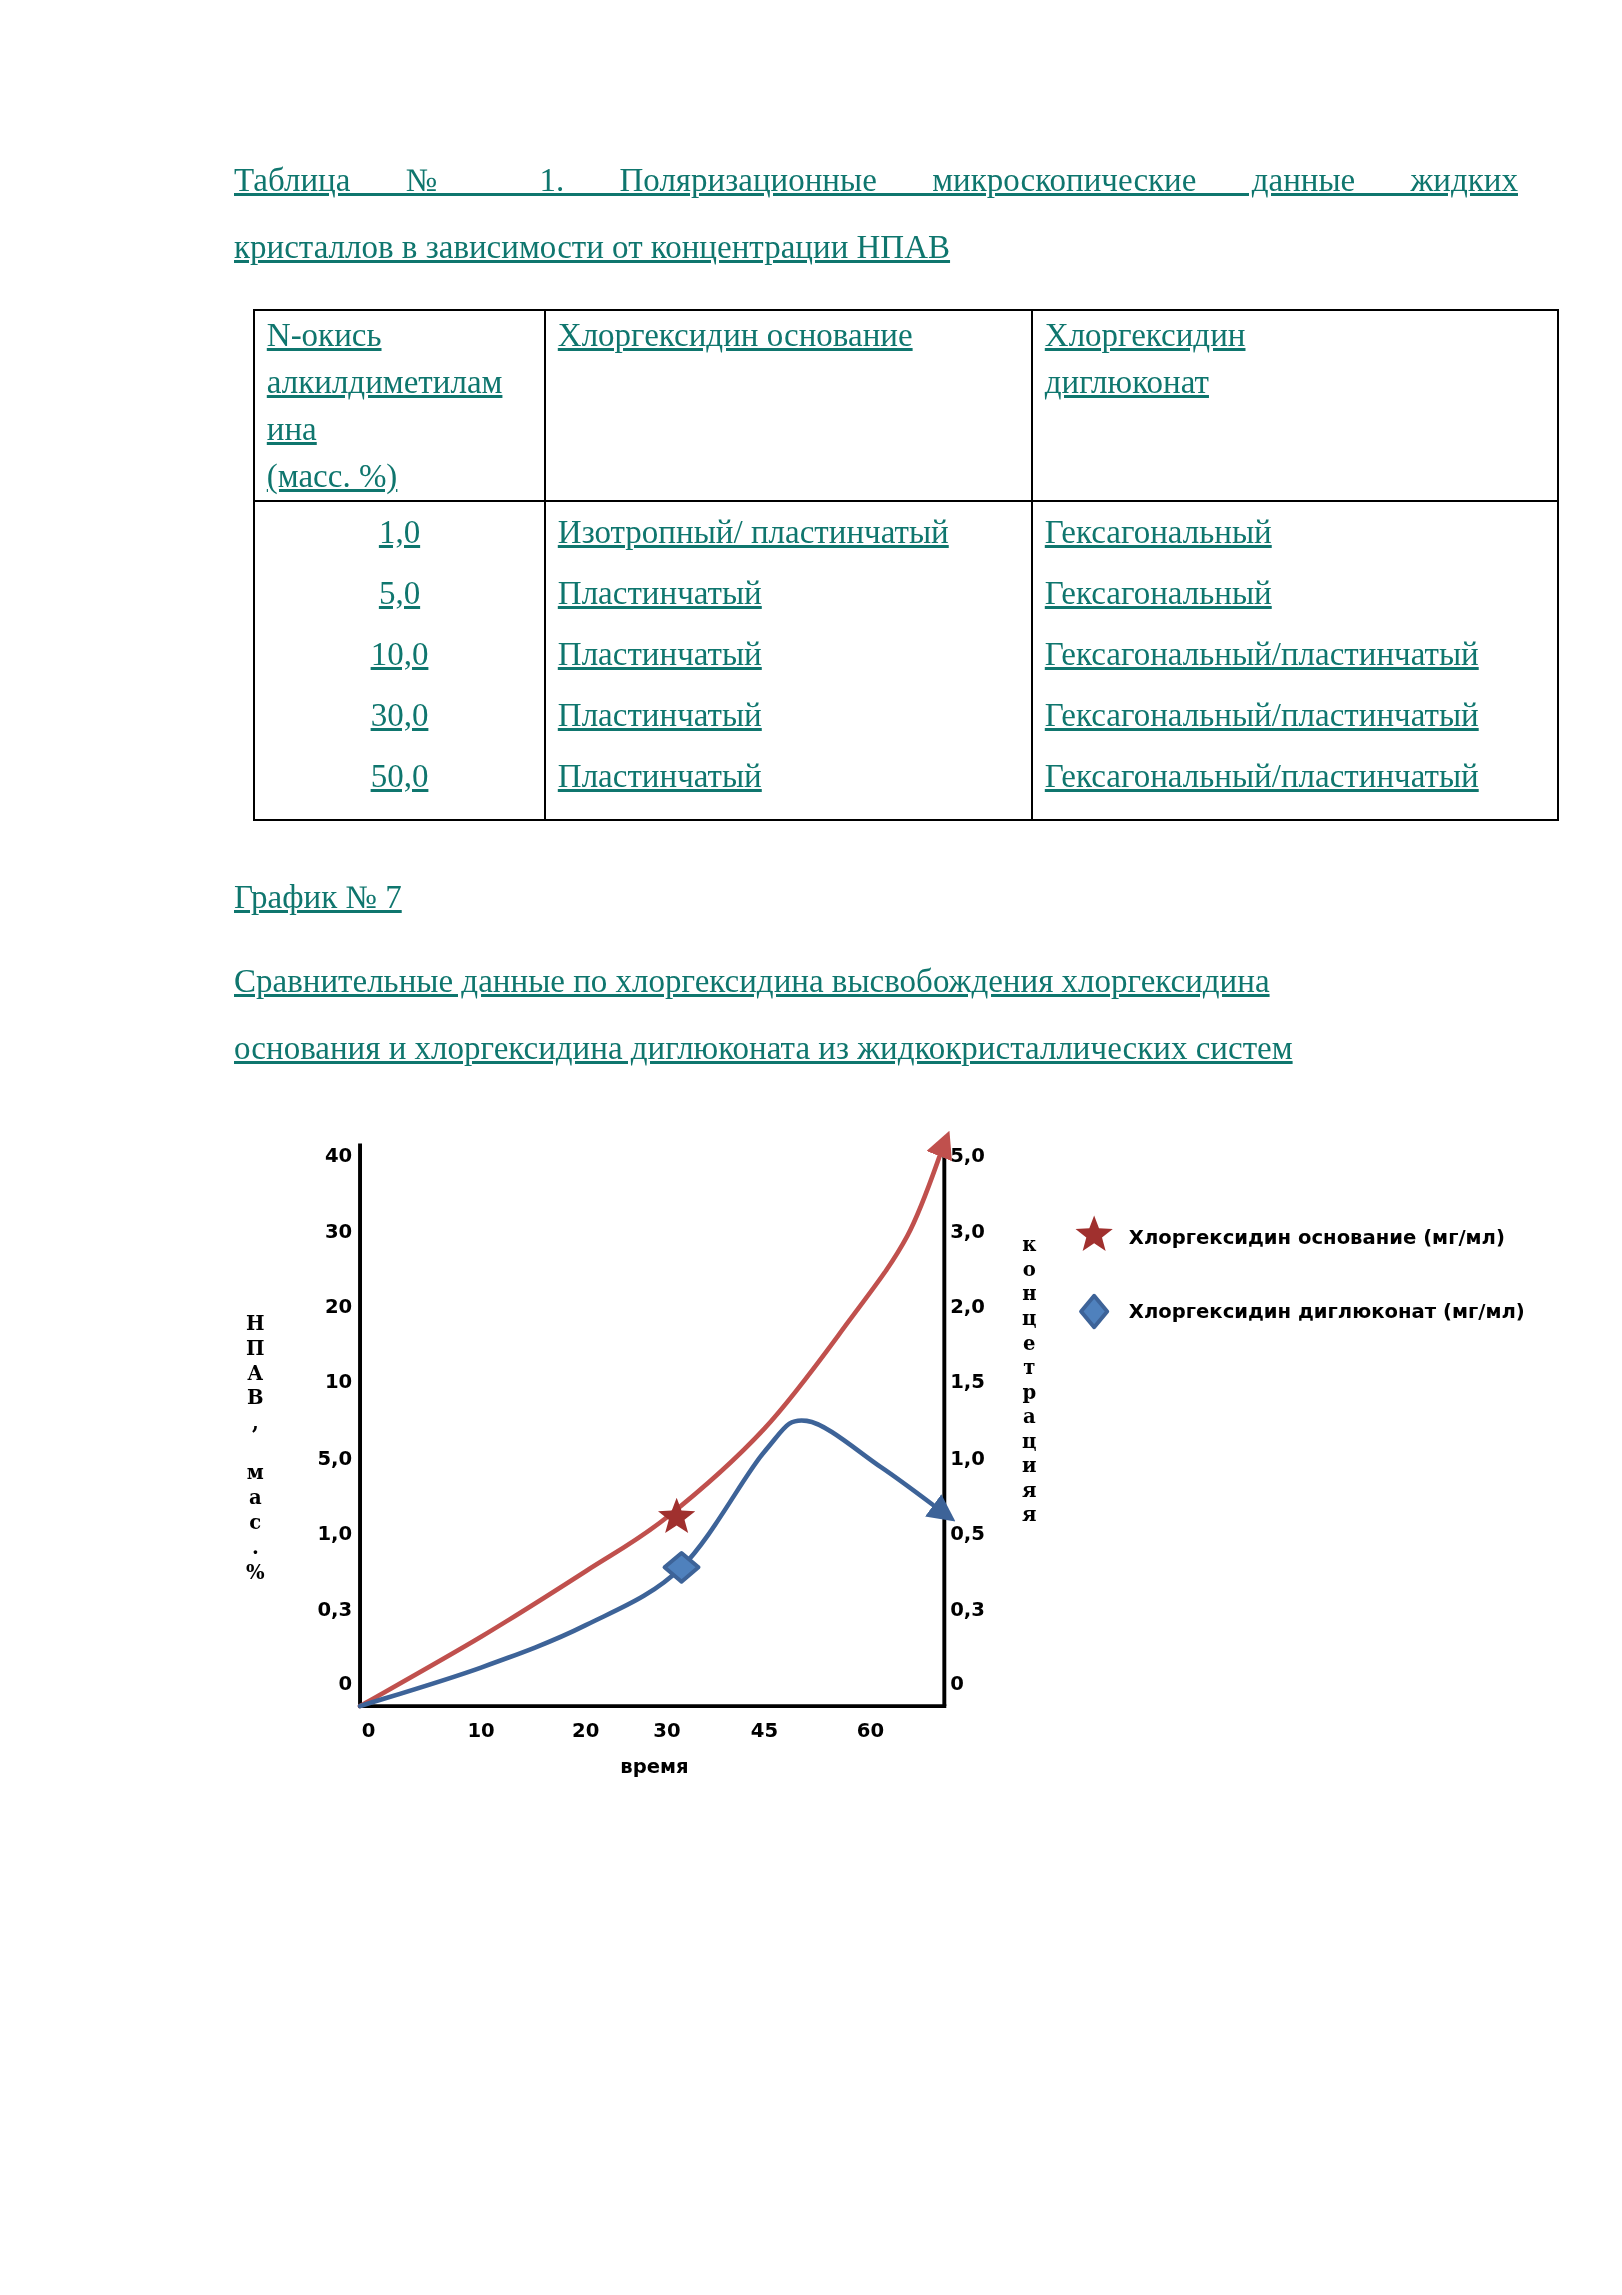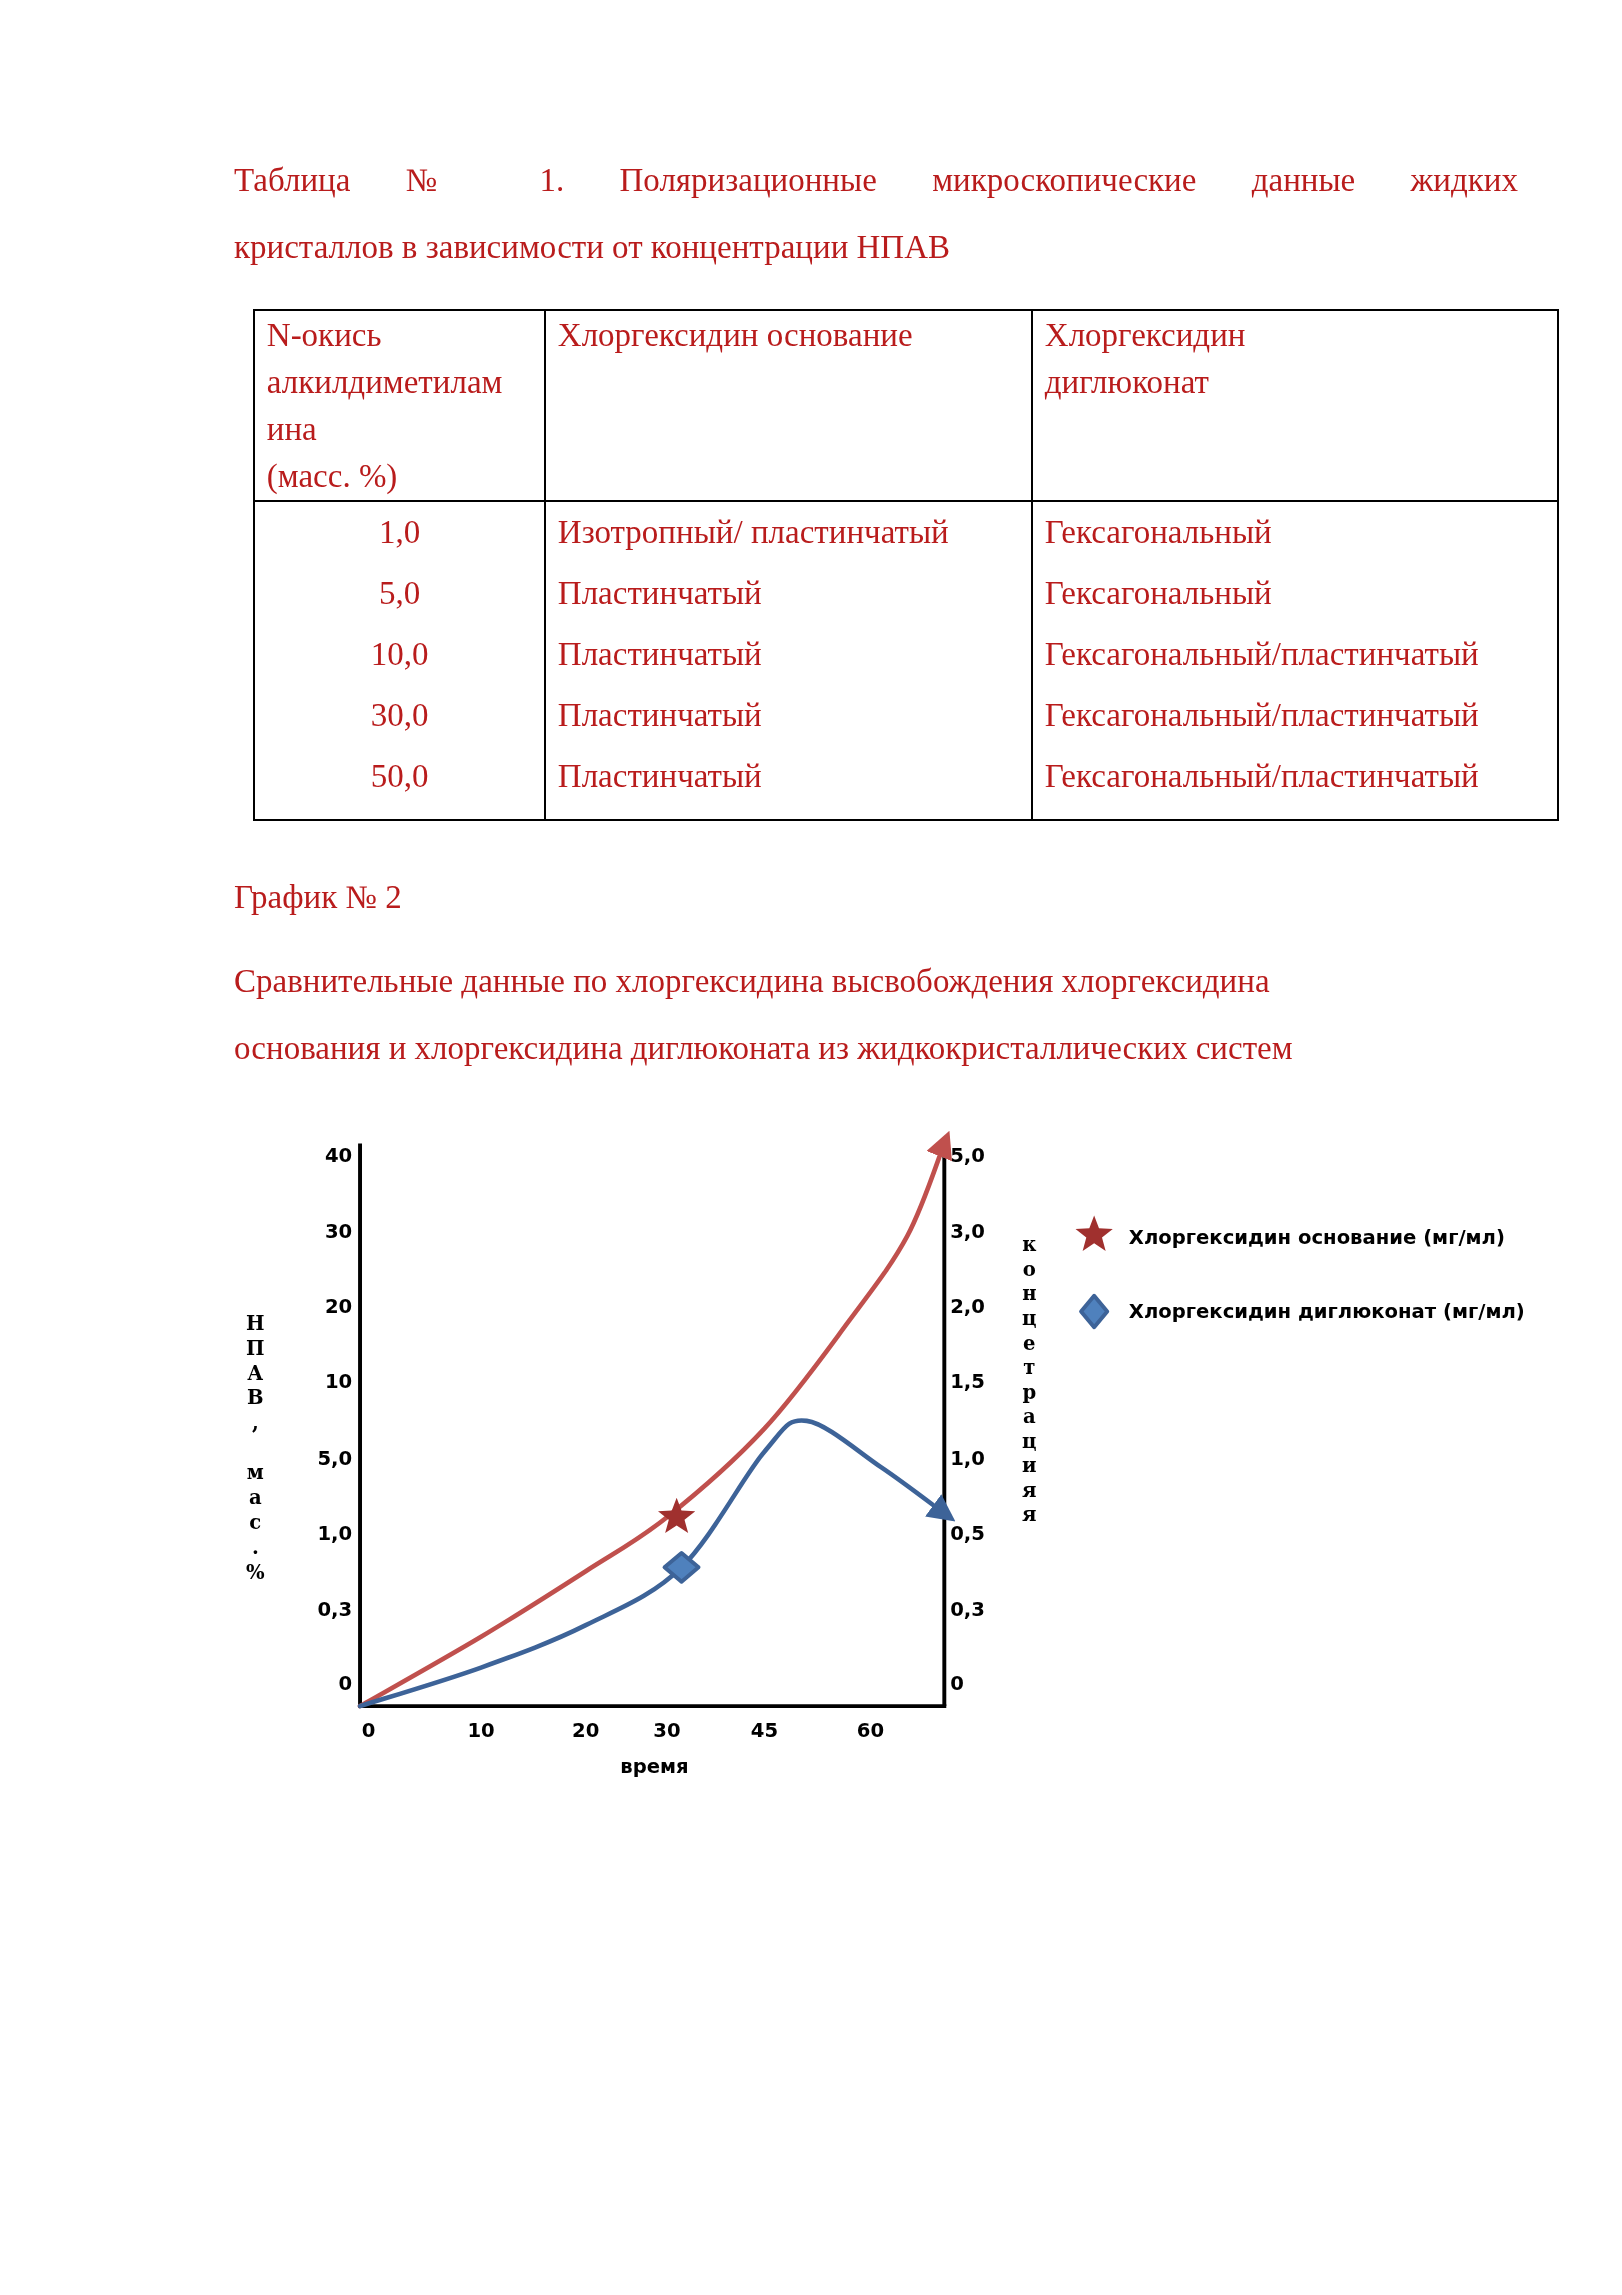--- a/index.html
+++ b/index.html
@@ -1,17 +1,17 @@
 <!DOCTYPE html>
 <html style="font-size:10.5px"><head>
 <meta charset="utf-8">
 <style>
   html, body { margin: 0; padding: 0; background: #ffffff; }
   body { width: 1623px; height: 2295px; position: relative; overflow: hidden; }
-  .serif { font-family: "Liberation Serif", "DejaVu Serif", serif; color: #b91c1c; }
+  .serif { font-family: "Liberation Serif", "DejaVu Serif", serif; color: #0f766e; text-decoration: underline; }
   .para { position: absolute; left: 234px; font-size: 33px; line-height: 67px; }
   #caption1 { top: 147px; width: 1284px; text-align: justify; text-align-last: justify; }
   #caption1b { top: 214px; }
   #graph-title { top: 864px; }
   #graph-desc1 { top: 948px; }
   #graph-desc2 { top: 1015px; }
 
   table.lc {
     position: absolute; left: 253px; top: 309px; width: 1306px;
     border-collapse: collapse; font-size: 33px;
@@ -80,21 +80,21 @@
       <td>Гексагональный/пластинчатый</td>
     </tr>
     <tr>
       <td class="num">50,0</td>
       <td>Пластинчатый</td>
       <td>Гексагональный/пластинчатый</td>
     </tr>
   </tbody>
 </table>
 
-<div class="para serif" id="graph-title">График № 2</div>
+<div class="para serif" id="graph-title">График № 7</div>
 <div class="para serif" id="graph-desc1">Сравнительные данные по хлоргексидина высвобождения хлоргексидина</div>
 <div class="para serif" id="graph-desc2">основания  и  хлоргексидина диглюконата из жидкокристаллических систем</div>
 
 <svg id="chart" width="1623" height="687" xmlns="http://www.w3.org/2000/svg" viewBox="0 0 2480 1050">
   <defs>
     <marker id="arrowRed" markerWidth="6" markerHeight="6" refX="3" refY="3" orient="auto" markerUnits="strokeWidth">
       <path d="M0,0 L6,3 L0,6 z" fill="#c0504d"></path>
     </marker>
     <marker id="arrowBlue" markerWidth="6" markerHeight="6" refX="3" refY="3" orient="auto" markerUnits="strokeWidth">
       <path d="M0,0 L6,3 L0,6 z" fill="#3d6398"></path>

